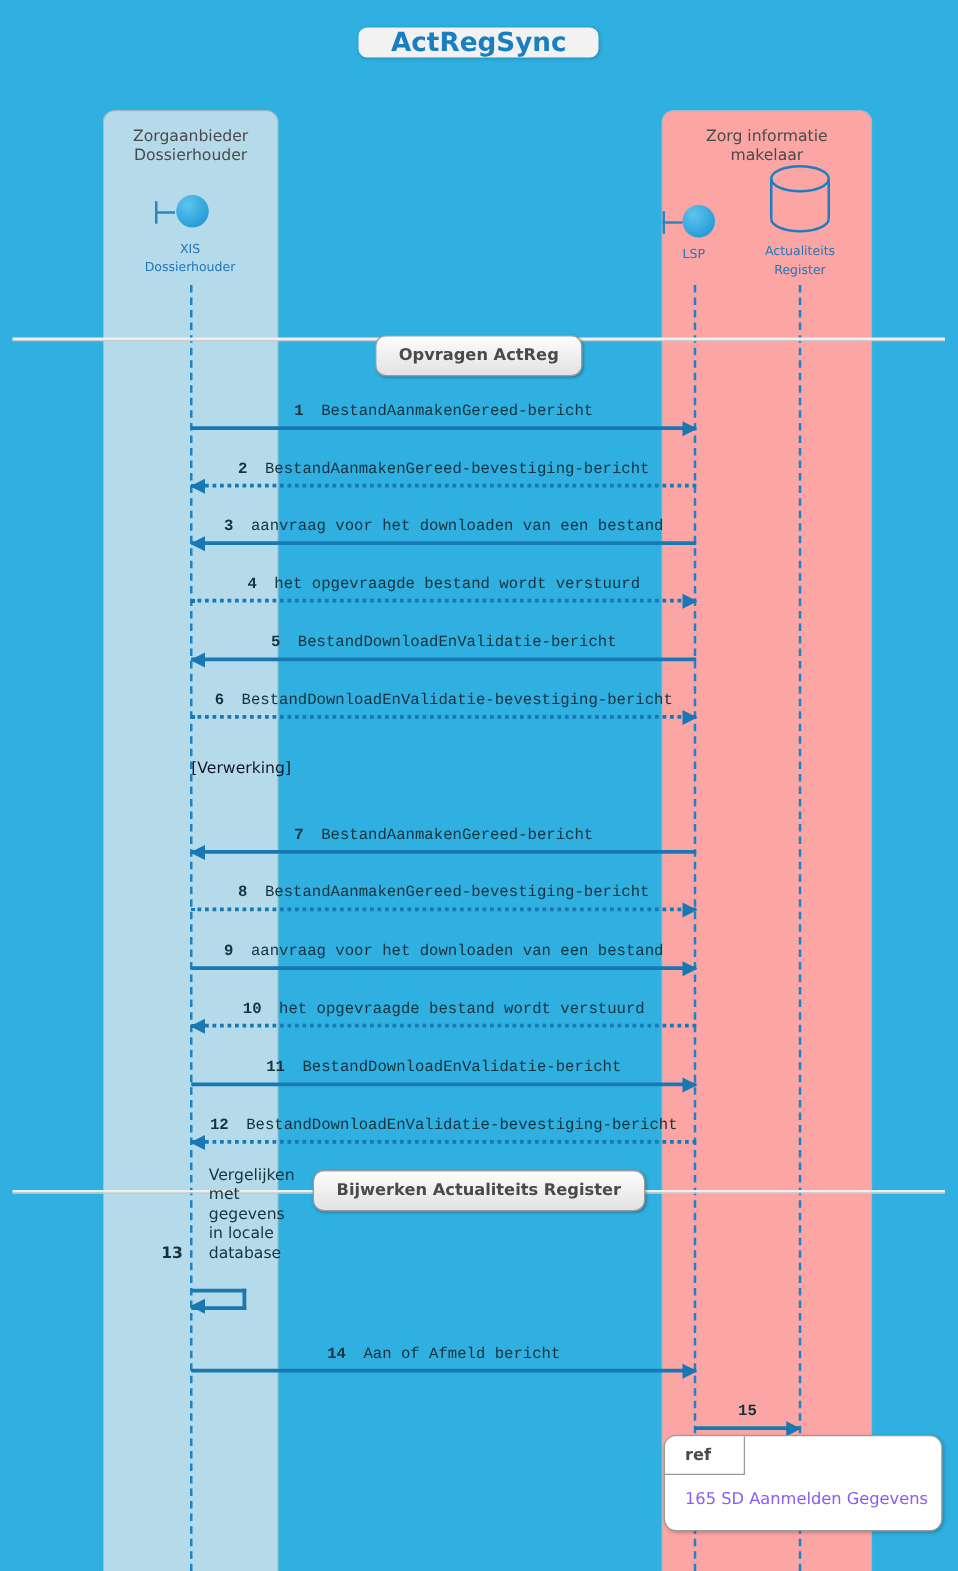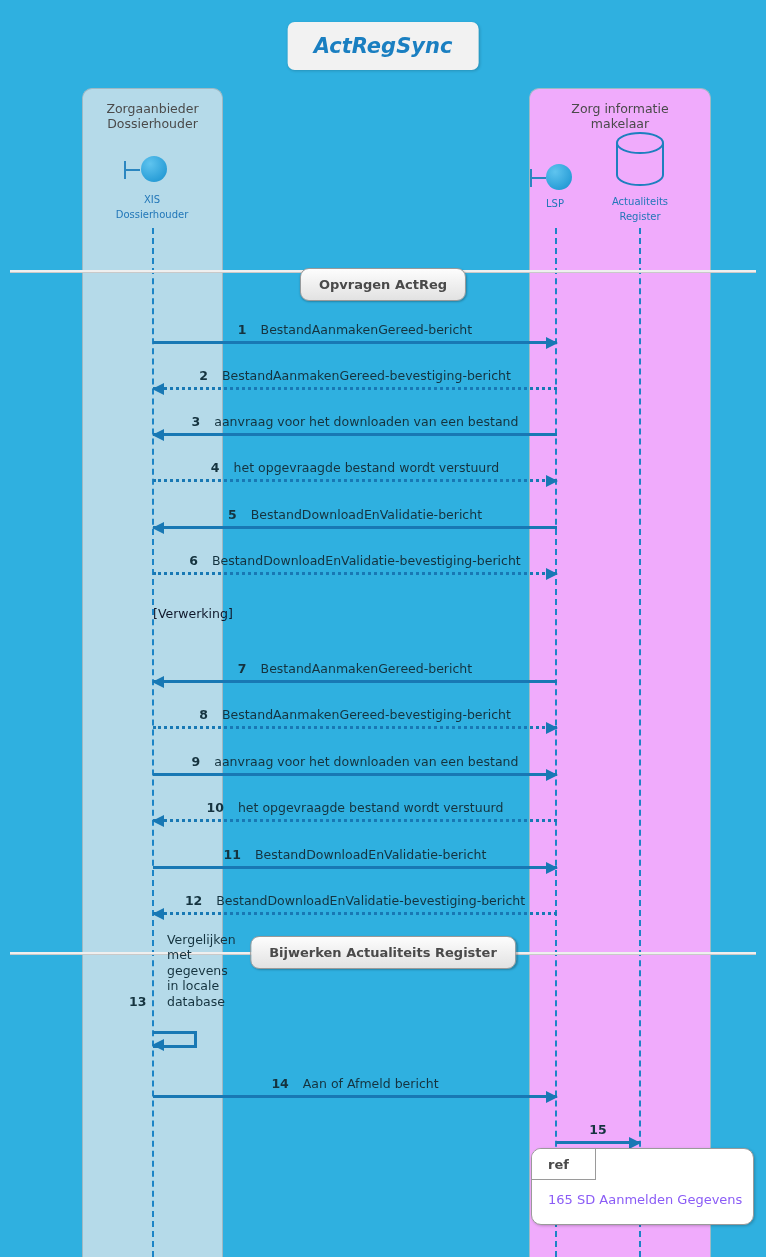--- a/index.html
+++ b/index.html
@@ -19,21 +19,21 @@
   .group-band {
     position: absolute;
     top: 88px;
     bottom: 0;
     border: 1px solid #9fb9c4;
     border-bottom: none;
     border-top-left-radius: 10px;
     border-top-right-radius: 10px;
   }
   .group-band.left  { left: 82px;  width: 141px; background: #b5dae9; }
-  .group-band.right { left: 529px; width: 182px; background: #f0abfc; }
+  .group-band.right { left: 529px; width: 169px; background: #fca5a5; }
 
   .group-title {
     position: absolute;
     left: 0; right: 0;
     top: 12px;
     text-align: center;
     font-size: 12.5px;
     font-weight: normal;
     color: #4a4a4a;
     line-height: 15px;
@@ -103,31 +103,30 @@
   }
 
   
   #title-box {
     position: absolute;
     left: 50%;
     transform: translateX(-50%);
     top: 22px;
     background: #f2f2f2;
     border-radius: 7px;
-    padding: 12px 26px;
+    padding: 0 26px;
     font-size: 21px;
     font-weight: bold;
     color: #1a7fc1;
     box-shadow: 1px 1px 3px rgba(0,0,0,.18);
     white-space: nowrap;
-    font-style: italic;
-  }
-
-  
-  .msg { position: absolute; }
+  }
+
+  
+  .msg { position: absolute; font-family: Liberation Mono, monospace; }
   .msg .line {
     position: absolute;
     left: 0; right: 0;
     bottom: 0;
     height: 0;
   }
   .msg .line.solid  { border-top: 3px solid #1878b4; }
   .msg .line.dotted { border-top: 3px dotted #1878b4; }
   .arrowhead {
     position: absolute;

